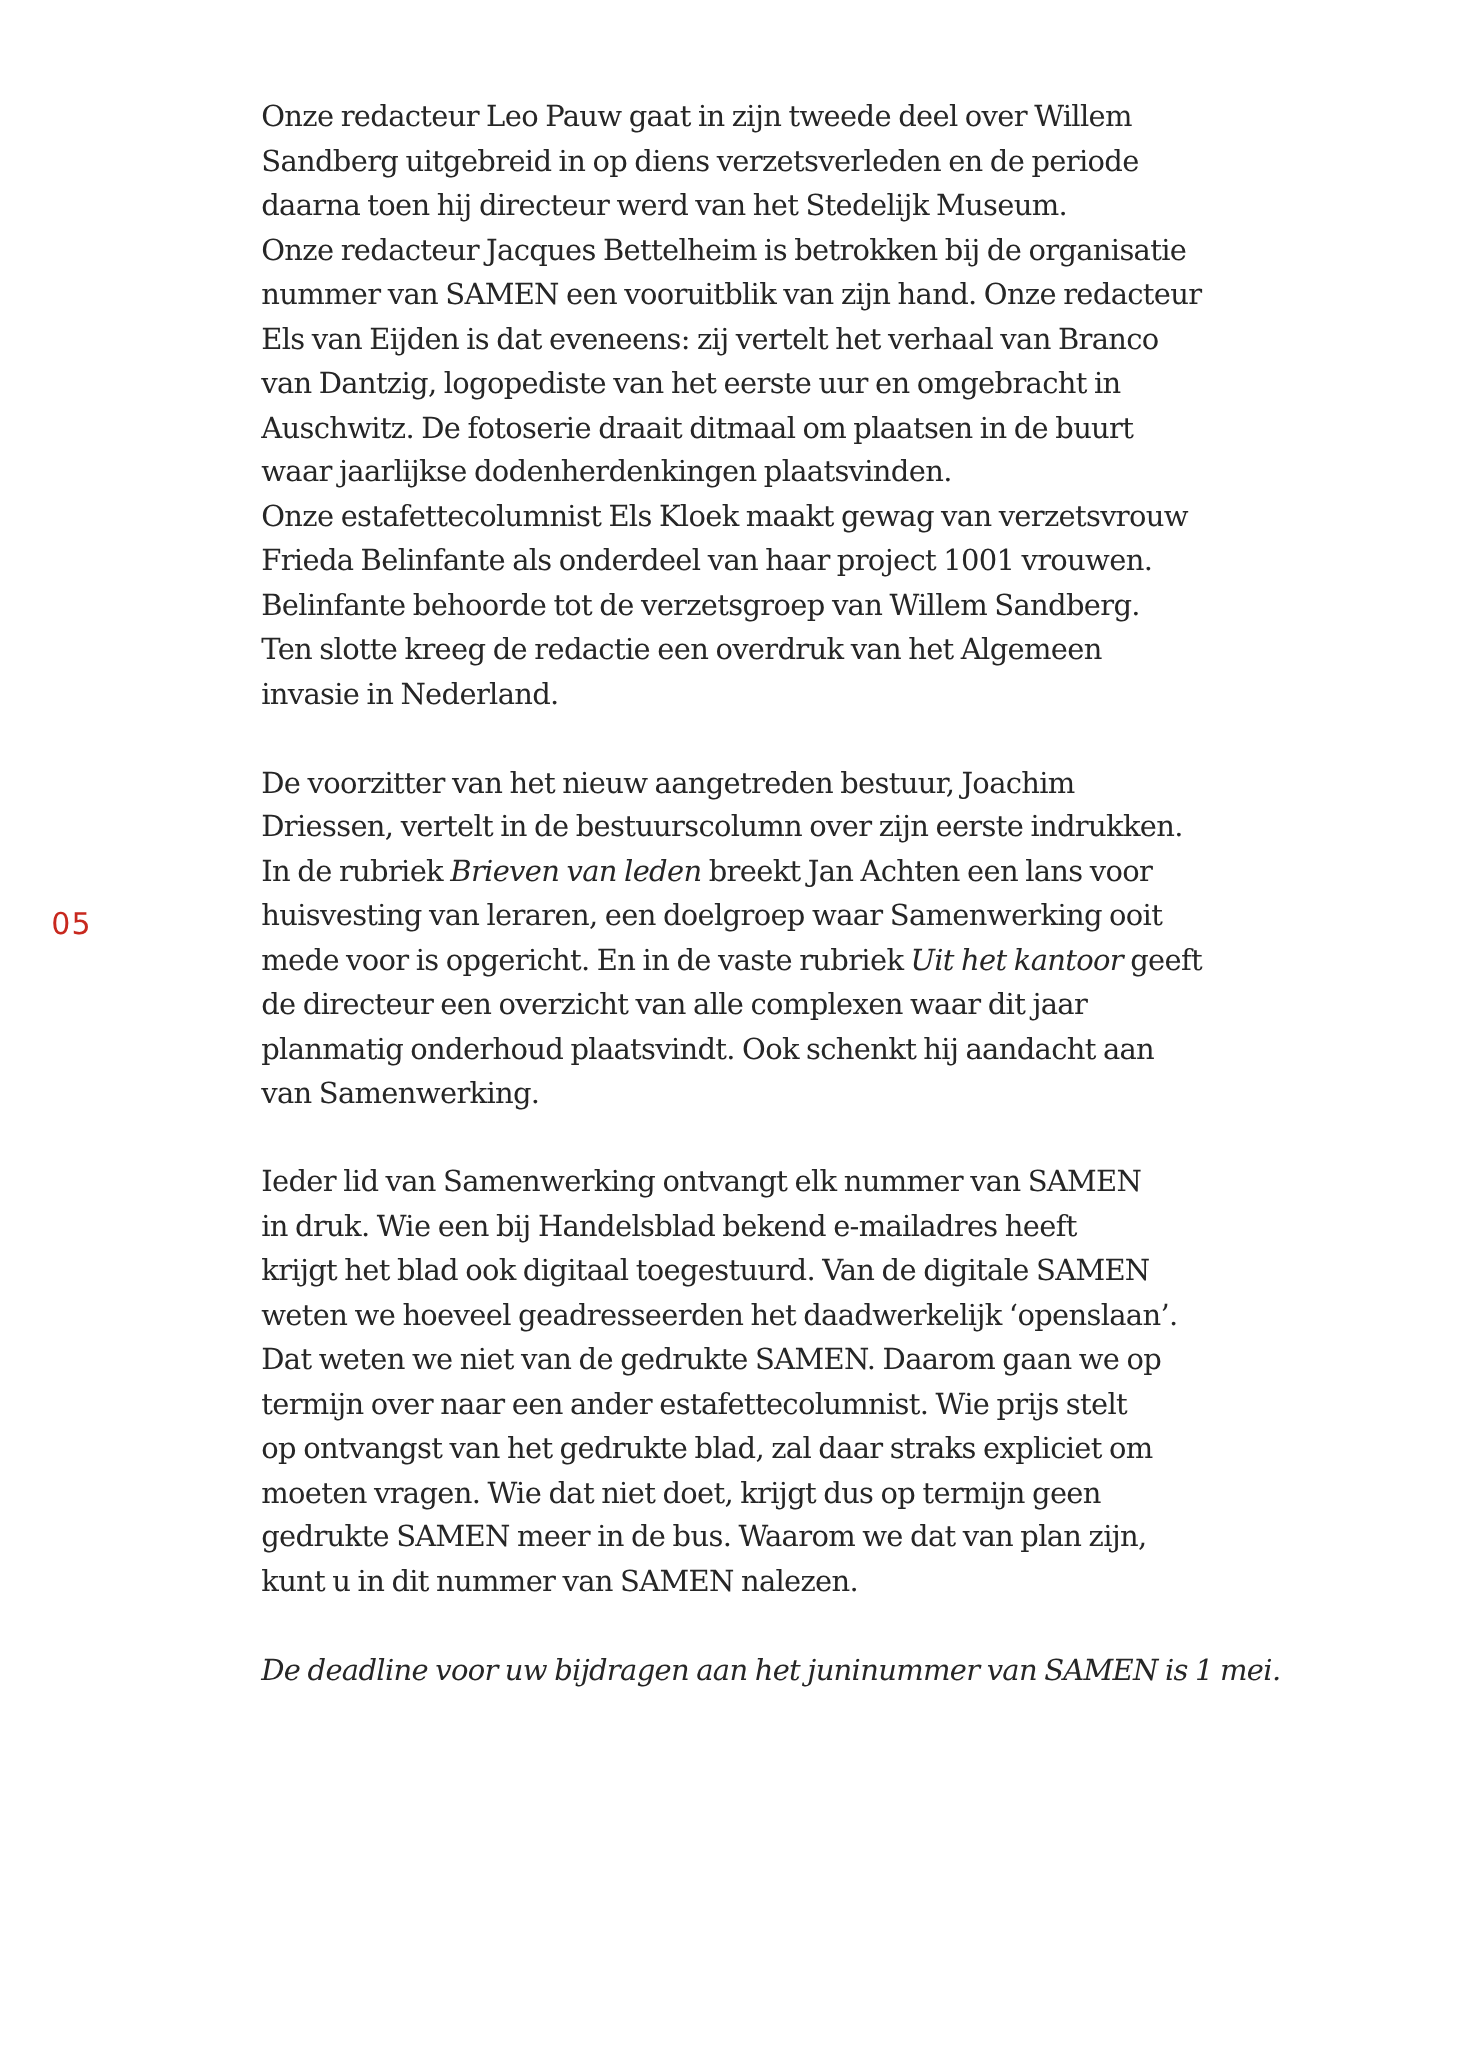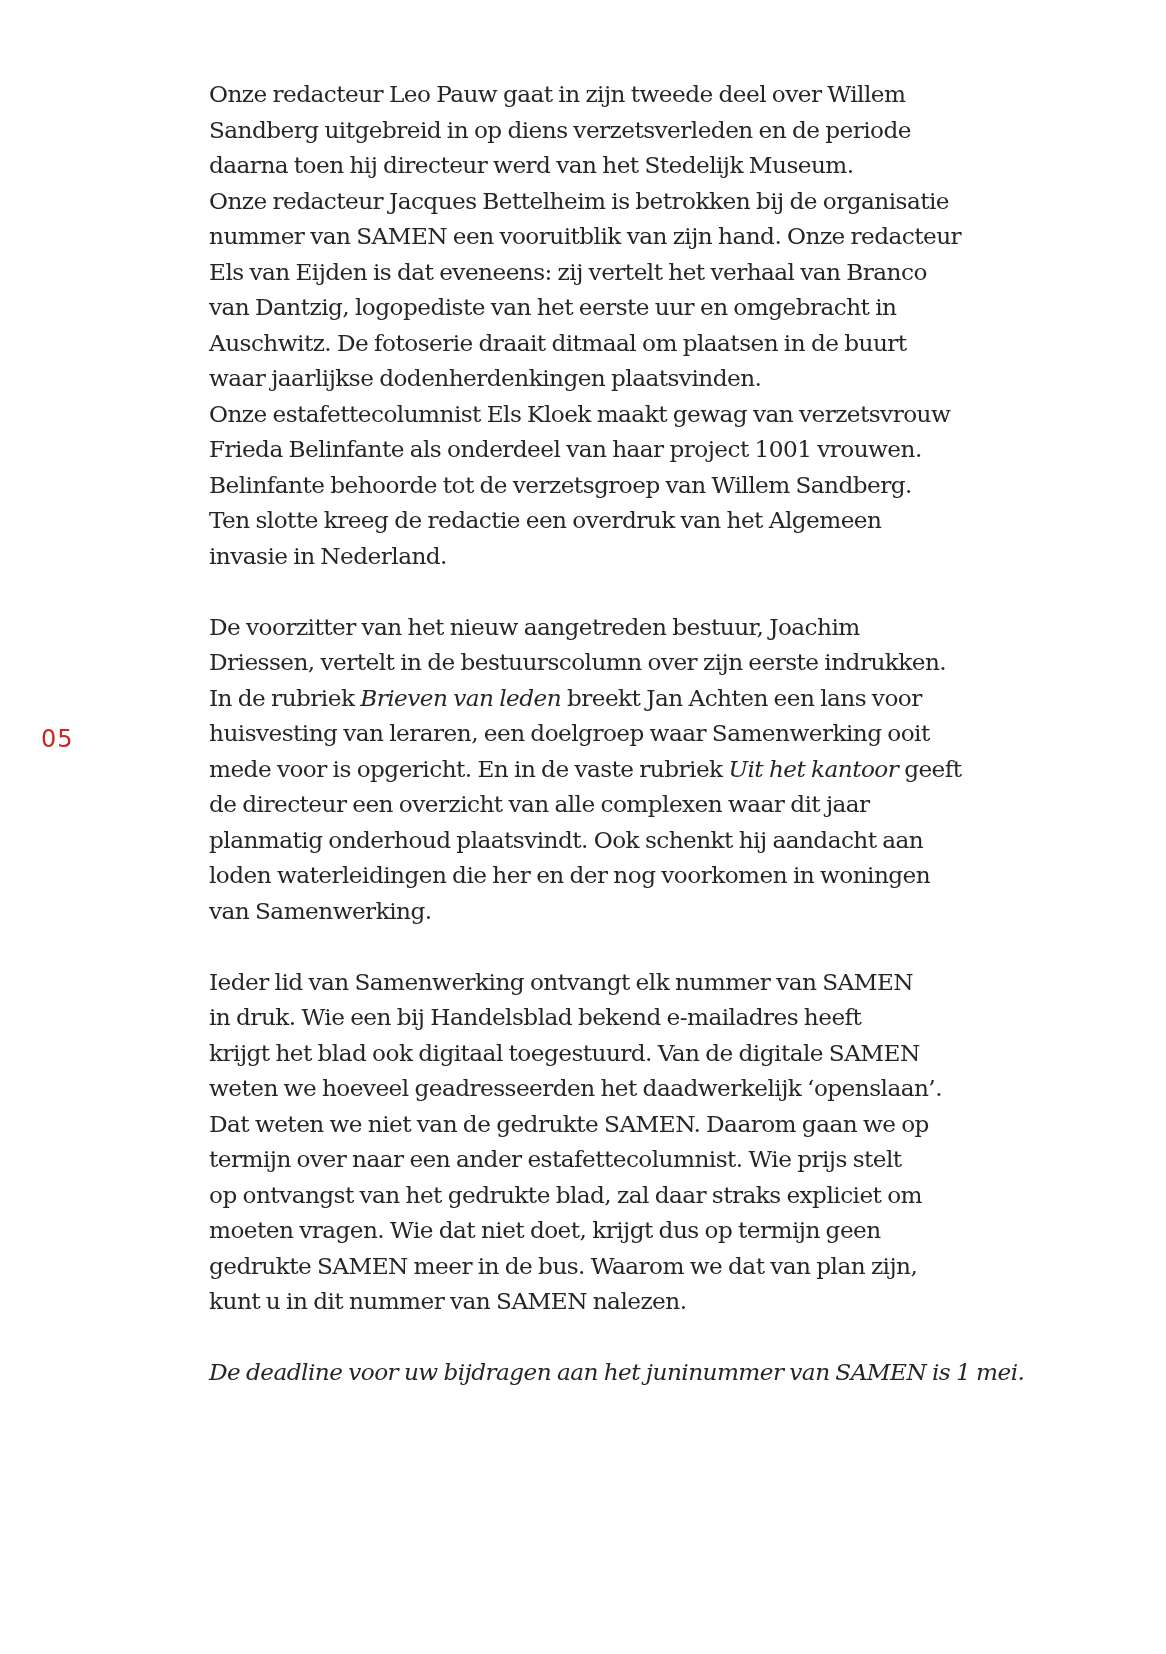--- a/index.html
+++ b/index.html
@@ -44,21 +44,20 @@
   </p>
 
   <p class="para">
     <span class="line">De voorzitter van het nieuw aangetreden bestuur, Joachim</span>
     <span class="line">Driessen, vertelt in de bestuurscolumn over zijn eerste indrukken.</span>
     <span class="line"><span>In de rubriek </span><span class="italic">Brieven van leden</span><span> breekt Jan Achten een lans voor</span></span>
     <span class="line">huisvesting van leraren, een doelgroep waar Samenwerking ooit</span>
     <span class="line"><span>mede voor is opgericht. En in de vaste rubriek </span><span class="italic">Uit het kantoor</span><span> geeft</span></span>
     <span class="line">de directeur een overzicht van alle complexen waar dit jaar</span>
     <span class="line">planmatig onderhoud plaatsvindt. Ook schenkt hij aandacht aan</span>
-    <span class="line">loden waterleidingen die her en der nog voorkomen in woningen</span>
     <span class="line">van Samenwerking.</span>
   </p>
 
   <p class="para">
     <span class="line">Ieder lid van Samenwerking ontvangt elk nummer van SAMEN</span>
     <span class="line">in druk. Wie een bij Handelsblad bekend e-mailadres heeft</span>
     <span class="line">krijgt het blad ook digitaal toegestuurd. Van de digitale SAMEN</span>
     <span class="line">weten we hoeveel geadresseerden het daadwerkelijk ‘openslaan’.</span>
     <span class="line">Dat weten we niet van de gedrukte SAMEN. Daarom gaan we op</span>
     <span class="line">termijn over naar een ander estafettecolumnist. Wie prijs stelt</span>

